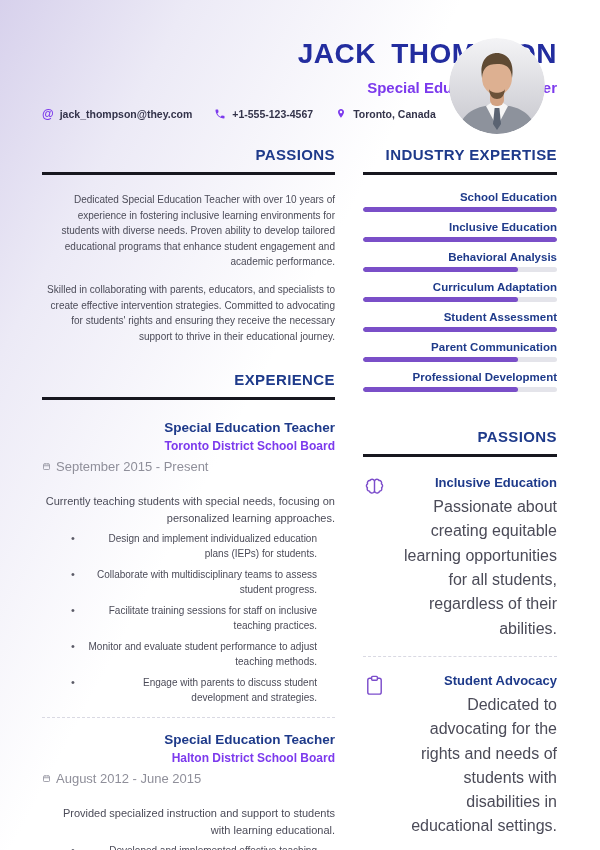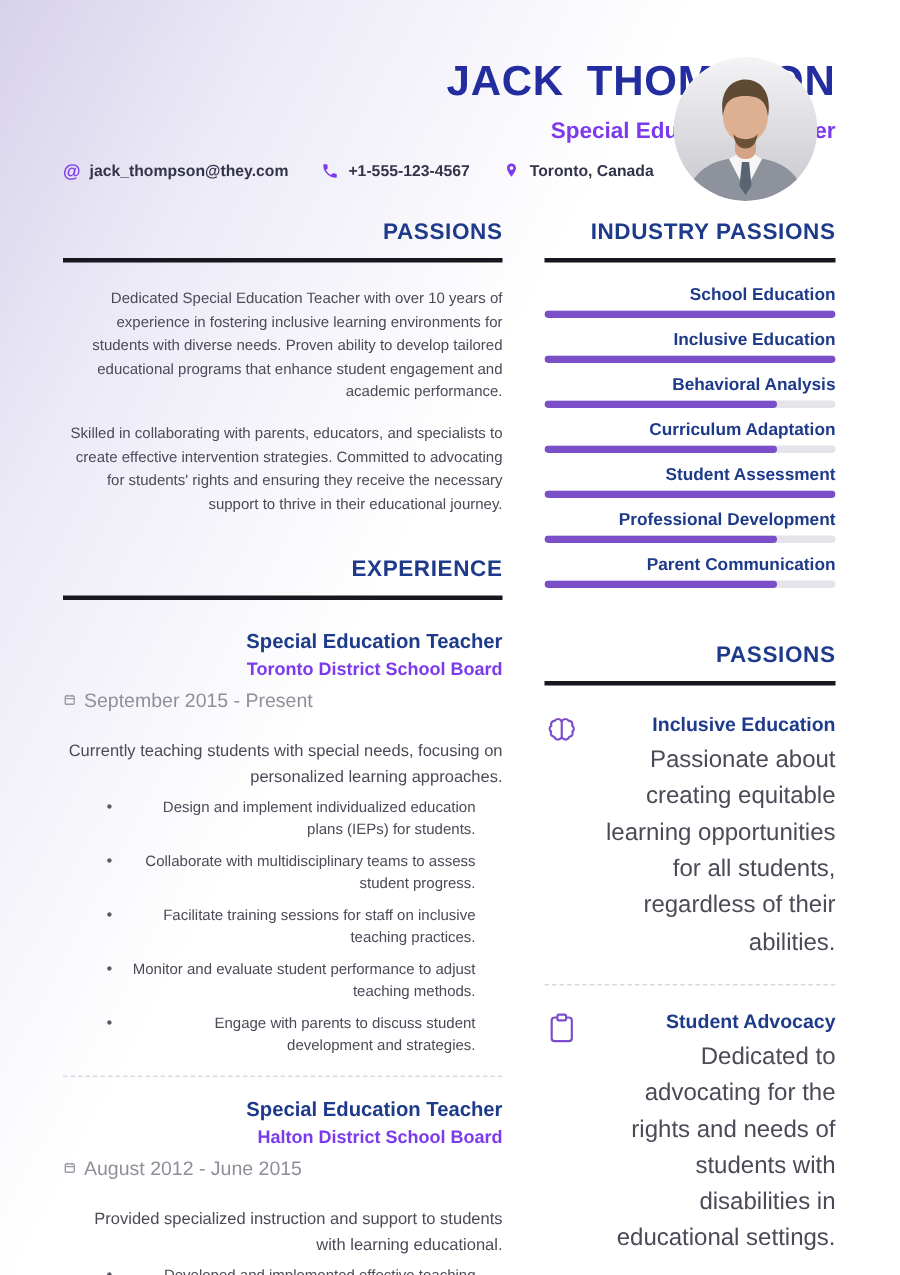--- a/index.html
+++ b/index.html
@@ -205,21 +205,21 @@
           <li>Developed and implemented effective teaching strategies for diverse learners.</li>
             </ul>
         </div>
       </section>
     </div>
 
     <div class="col-right">
 
       <section class="expertise">
         <div class="sec-head">
-          <h2>INDUSTRY PASSIONS</h2>
+          <h2>INDUSTRY EXPERTISE</h2>
         </div>
         <div class="skills">
 
         <div class="skill">
               <div class="skill-label">School Education</div>
               <div class="skill-track">
                 <div class="skill-fill" style="width: 100%;"></div>
               </div>
             </div>
             <div class="skill">
@@ -240,27 +240,27 @@
                 <div class="skill-fill" style="width: 80%;"></div>
               </div>
             </div>
             <div class="skill">
               <div class="skill-label">Student Assessment</div>
               <div class="skill-track">
                 <div class="skill-fill" style="width: 100%;"></div>
               </div>
             </div>
             <div class="skill">
+              <div class="skill-label">Parent Communication</div>
+              <div class="skill-track">
+                <div class="skill-fill" style="width: 80%;"></div>
+              </div>
+            </div>
+            <div class="skill">
               <div class="skill-label">Professional Development</div>
-              <div class="skill-track">
-                <div class="skill-fill" style="width: 80%;"></div>
-              </div>
-            </div>
-            <div class="skill">
-              <div class="skill-label">Parent Communication</div>
               <div class="skill-track">
                 <div class="skill-fill" style="width: 80%;"></div>
               </div>
             </div>
           </div>
       </section>
 
       <section class="passions">
         <div class="sec-head">
           <h2>PASSIONS</h2>

